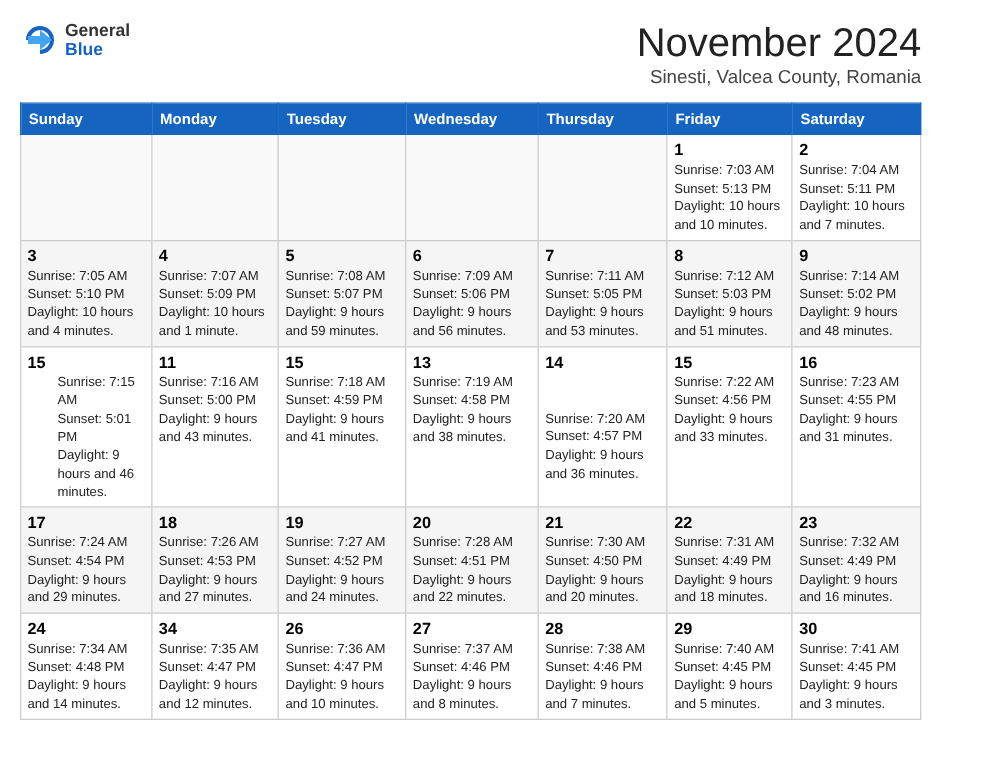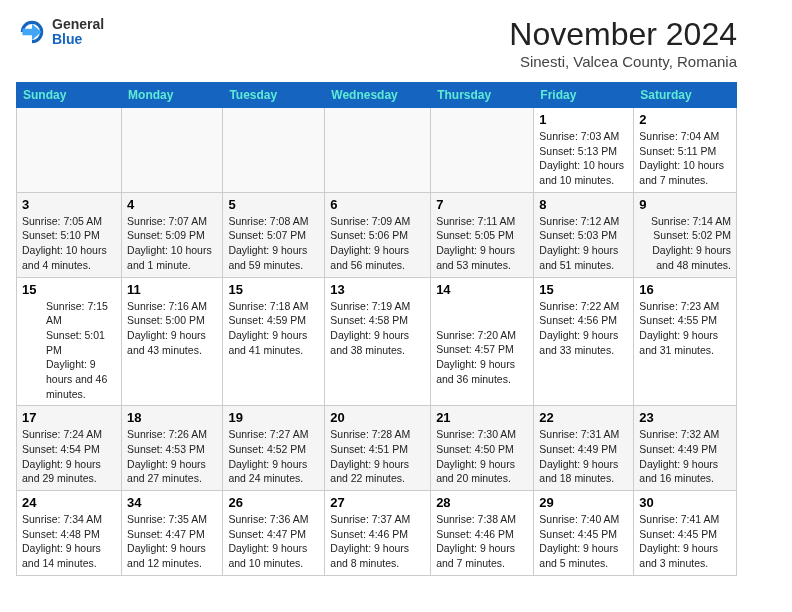--- a/index.html
+++ b/index.html
@@ -50,21 +50,21 @@
       font-size: 15px;
       color: #444;
     }
     .calendar {
       width: 100%;
       border-collapse: collapse;
       font-size: 11px;
     }
     .calendar th {
       background-color: #1565c0;
-      color: #5eead4;
+      color: #ffffff;
       text-align: left;
       padding: 5px 6px;
       font-size: 12px;
       font-weight: bold;
       border: 1px solid #1565c0;
     }
     .calendar td {
       border: 1px solid #ccc;
       vertical-align: top;
       padding: 4px 5px;
@@ -178,21 +178,21 @@
 Daylight: 9 hours and 53 minutes.</div>
           </td>
           <td>
             <div class="day-number">8</div>
             <div class="day-info" style="white-space: pre-line;">Sunrise: 7:12 AM
 Sunset: 5:03 PM
 Daylight: 9 hours and 51 minutes.</div>
           </td>
           <td>
             <div class="day-number">9</div>
-            <div class="day-info" style="white-space: pre-line; text-align: right;">Sunrise: 7:14 AM
+            <div class="day-info" style="white-space: pre-line;">Sunrise: 7:14 AM
 Sunset: 5:02 PM
 Daylight: 9 hours and 48 minutes.</div>
           </td>
         </tr>
         <tr>
           <td>
             <div class="day-number">15</div>
             <div class="day-info" style="white-space: pre-line; margin-left: 24px;">Sunrise: 7:15 AM
 Sunset: 5:01 PM
 Daylight: 9 hours and 46 minutes.</div>

